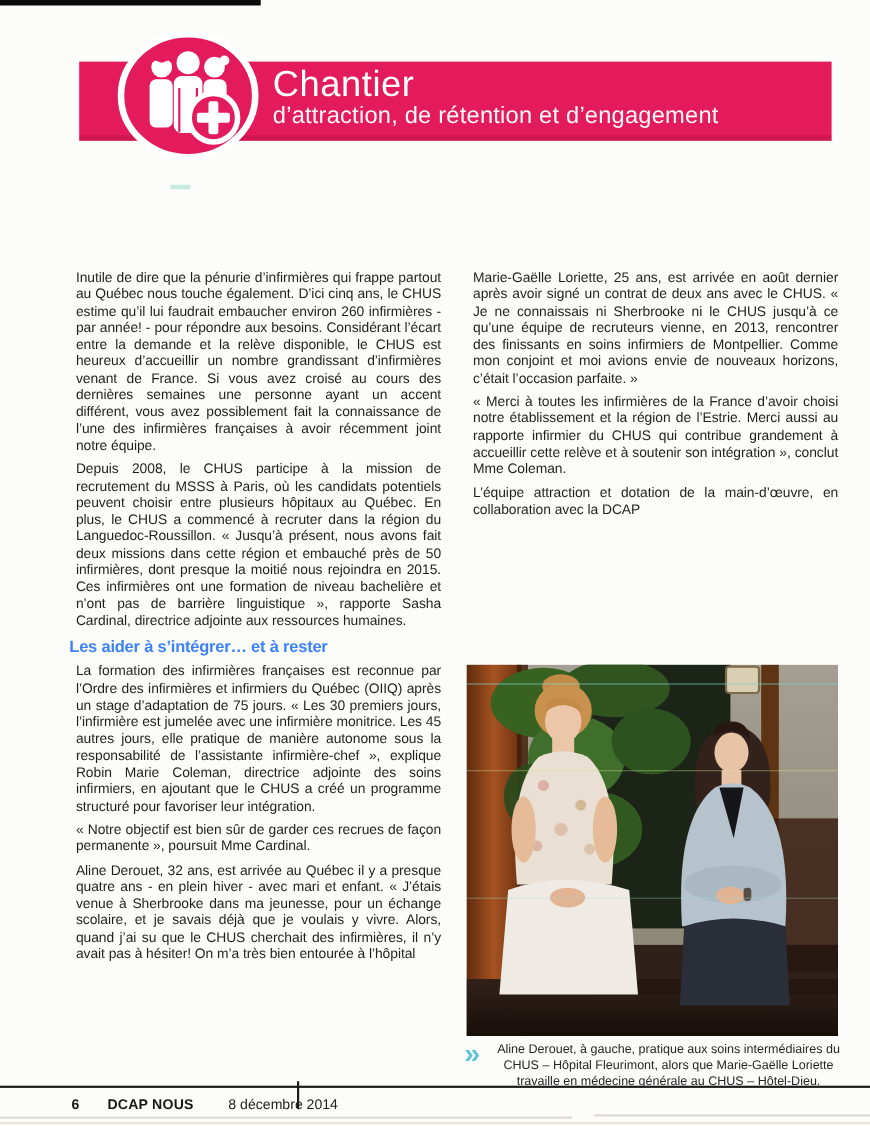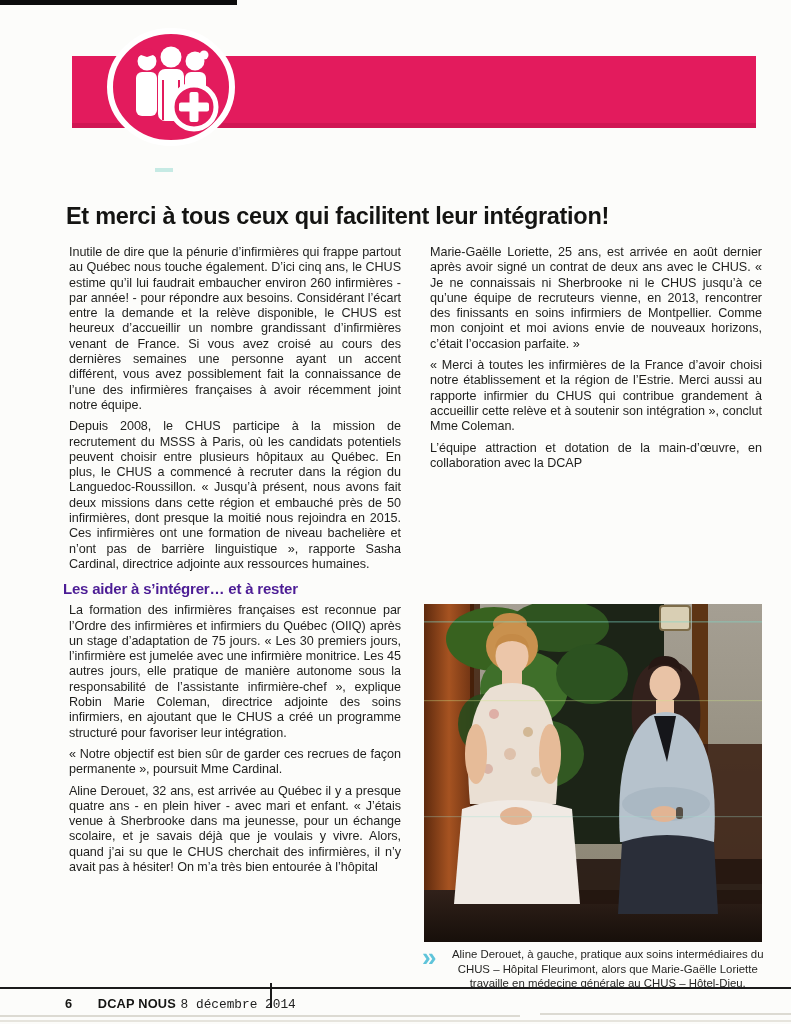--- a/index.html
+++ b/index.html
@@ -37,52 +37,56 @@
 
   
   .col{
     position:absolute;top:245px;width:338px;
     font-size:12.6px;line-height:15.3px;text-align:justify;
     letter-spacing:-.05px;color:#1f1f1d;
   }
   .col-left{left:63px;}
   .col-right{left:424px;}
   .col p{margin:0 0 6px 6px;}
-  .col h3{font-size:15px;line-height:18px;margin:8px 0 5px 0;font-weight:700;color:#4c1d95;text-align:left;letter-spacing:-.2px;}
+  .col h3{font-size:15px;line-height:18px;margin:8px 0 5px 0;font-weight:700;color:#3b82f6;text-align:left;letter-spacing:-.2px;}
   .byline{margin-top:16px;}
 
   
   .photo{position:absolute;left:424px;top:604px;width:338px;height:338px;overflow:hidden;}
   .photo svg{display:block;width:100%;height:100%;}
 
   
   .caption-row{position:absolute;left:422px;top:947px;width:348px;display:flex;gap:9px;align-items:flex-start;}
   .caption-marker{color:var(--caption-marker-color);font-size:26px;line-height:20px;font-weight:700;flex:0 0 auto;}
   .caption{font-size:11.4px;line-height:14.6px;color:#262624;text-align:center;}
 
   
   .footer-rule{position:absolute;left:0;top:987px;width:791px;height:2px;background:#1b1b1b;}
   .footer-tick{position:absolute;left:270px;top:983px;width:2px;height:25px;background:#1b1b1b;}
   .footer-text{position:absolute;left:65px;top:996px;font-size:12.8px;color:#161614;}
   .footer-text .pagenum{font-weight:700;}
   .footer-text .publication{font-weight:700;margin-left:22px;letter-spacing:.2px;}
-  .footer-text .date{margin-left:1px;color:#222;font-family:Liberation Mono, monospace;}
+  .footer-text .date{margin-left:28px;color:#222;}
 </style>
 </head>
 <body>
 
 <div class="page">
 
   <div class="artifact-top"></div>
   <div class="teal-dash"></div>
   <div class="smudge-a"></div>
   <div class="smudge-b"></div>
   <div class="smudge-c"></div>
 
   <div class="banner-band"></div>
+  <div class="banner-text">
+    <div class="banner-title">Chantier</div>
+    <div class="banner-subtitle">d’attraction, de rétention et d’engagement</div>
+  </div>
   <svg class="logo" viewBox="0 0 130 118" aria-hidden="true">
     <ellipse cx="65" cy="59" rx="61" ry="56" fill="#e31b5d" stroke="#ffffff" stroke-width="6"></ellipse>
 
     <circle cx="41" cy="33" r="9.5" fill="#fff"></circle>
     <path d="M31 30 a10 10 0 0 1 20 0 l-4 -3 -6 2 -6 -2 z" fill="#e31b5d"></path>
     <rect x="30" y="44" width="21" height="44" rx="6" fill="#fff"></rect>
 
     <circle cx="65" cy="29" r="10.5" fill="#fff"></circle>
     <rect x="52" y="41" width="26" height="52" rx="7" fill="#fff"></rect>
 
@@ -90,21 +94,20 @@
     <circle cx="98" cy="27" r="4.5" fill="#fff"></circle>
     <rect x="79" y="44" width="21" height="44" rx="6" fill="#fff"></rect>
     <line x1="57" y1="52" x2="57" y2="92" stroke="#e31b5d" stroke-width="2"></line>
     <line x1="73" y1="52" x2="73" y2="92" stroke="#e31b5d" stroke-width="2"></line>
 
     <circle cx="88" cy="79" r="22" fill="#e31b5d" stroke="#ffffff" stroke-width="5"></circle>
     <rect x="83.5" y="64" width="9" height="30" rx="2" fill="#fff"></rect>
     <rect x="73" y="74.5" width="30" height="9" rx="2" fill="#fff"></rect>
   </svg>
 
-  <div class="headline">Et merci à tous ceux qui facilitent leur intégration!</div>
 
   <div class="col col-left">
     <p>Inutile de dire que la pénurie d’infirmières qui frappe partout au Québec nous touche également. D’ici cinq ans, le CHUS estime qu’il lui faudrait embaucher environ 260 infirmières - par année! - pour répondre aux besoins. Considérant l’écart entre la demande et la relève disponible, le CHUS est heureux d’accueillir un nombre grandissant d’infirmières venant de France. Si vous avez croisé au cours des dernières semaines une personne ayant un accent différent, vous avez possiblement fait la connaissance de l’une des infirmières françaises à avoir récemment joint notre équipe.</p>
     <p>Depuis 2008, le CHUS participe à la mission de recrutement du MSSS à Paris, où les candidats potentiels peuvent choisir entre plusieurs hôpitaux au Québec. En plus, le CHUS a commencé à recruter dans la région du Languedoc-Roussillon.  « Jusqu’à présent, nous avons fait deux missions dans cette région et embauché près de 50 infirmières, dont presque la moitié nous rejoindra en 2015. Ces infirmières ont une formation de niveau bachelière et n’ont pas de barrière linguistique », rapporte Sasha Cardinal, directrice adjointe aux ressources humaines.</p>
     <h3>Les aider à s’intégrer… et à rester</h3>
     <p>La formation des infirmières françaises est reconnue par l’Ordre des infirmières et infirmiers du Québec (OIIQ) après un stage d’adaptation de 75 jours. « Les 30 premiers jours, l’infirmière est jumelée avec une infirmière monitrice.  Les 45 autres jours, elle pratique de manière autonome sous la responsabilité de l’assistante infirmière-chef », explique Robin Marie Coleman, directrice adjointe des soins infirmiers, en ajoutant que le CHUS a créé un programme structuré pour favoriser leur intégration.</p>
     <p>« Notre objectif est bien sûr de garder ces recrues de façon permanente », poursuit Mme Cardinal.</p>
     <p>Aline Derouet, 32 ans, est arrivée au Québec il y a presque quatre ans - en plein hiver - avec mari et enfant. « J’étais venue à Sherbrooke dans ma jeunesse, pour un échange scolaire, et je savais déjà que je voulais y vivre.  Alors, quand j’ai su que le CHUS cherchait des infirmières, il n’y avait pas à hésiter!  On m’a très bien entourée à l’hôpital</p>
   </div>
 

